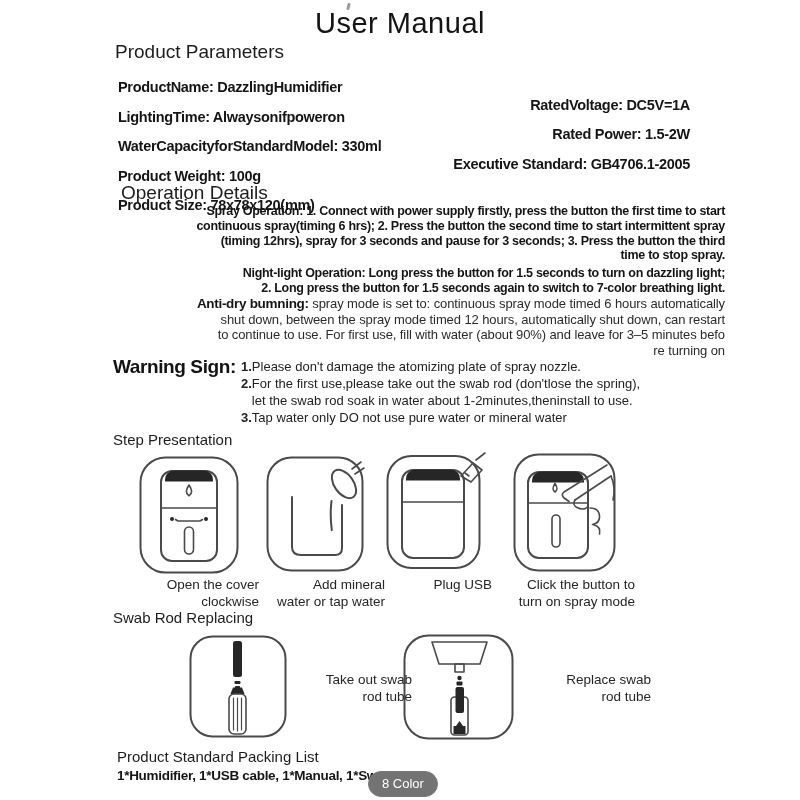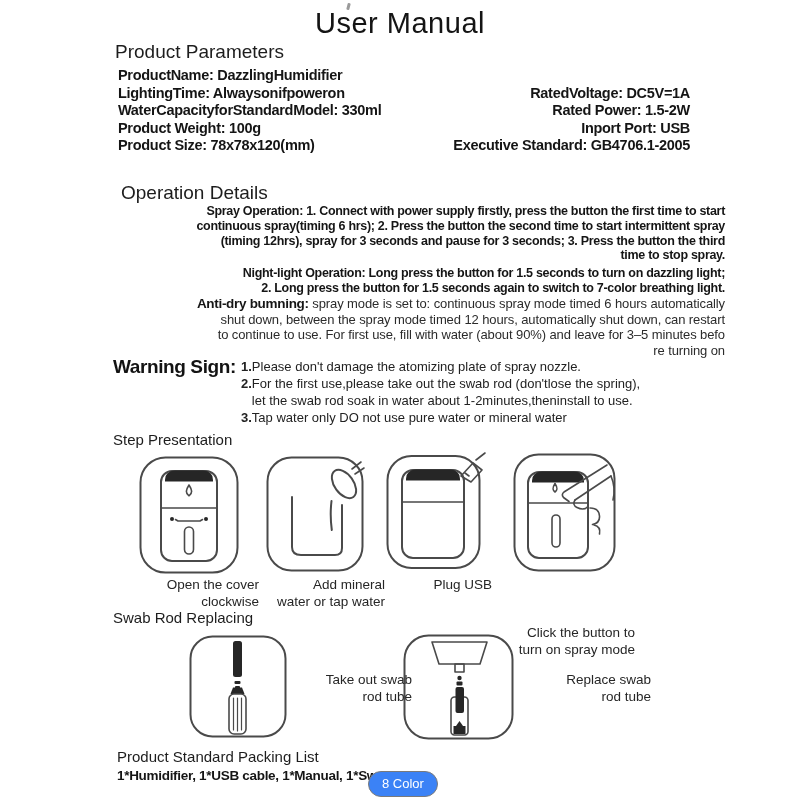--- a/index.html
+++ b/index.html
@@ -14,21 +14,21 @@
 
   .h { position:absolute; color:#1d1d1d; font-weight:400; }
   .hpp { left:115px; top:41px;  font-size:19px; }
   .hop { left:121px; top:182px; font-size:19px; }
   .hsteps { left:113px; top:431px; font-size:15px; }
   .hswab  { left:113px; top:609px; font-size:15px; }
   .hpack  { left:117px; top:748px; font-size:15px; }
 
   .params-left  { position:absolute; left:118px; top:67px; }
   .params-right { position:absolute; left:380px; top:84.5px; width:310px; text-align:right; }
-  .pline { font-weight:700; font-size:14.5px; line-height:17.6px; letter-spacing:-0.3px; color:#151515; }
+  .pline { font-weight:700; font-size:14.5px; line-height:17.6px; letter-spacing:-0.3px; color:#151515;margin-top:12px; }
 
   .para { position:absolute; left:113px; width:612px; white-space:pre-line; color:#151515;text-align:right; }
   .spray { top:204px; font-weight:700; font-size:12.5px; line-height:14.8px; letter-spacing:-0.3px; }
   .night { top:266px; font-weight:700; font-size:12.5px; line-height:15px;  letter-spacing:-0.3px; }
   .antidry { top:296px; font-size:13px; line-height:15.6px; letter-spacing:-0.1px; color:#2b2b2b; }
   .adlabel { font-weight:700; font-size:13.5px; letter-spacing:-0.3px; color:#151515; }
 
   .wlabel { position:absolute; left:113px; top:356px; font-size:19px; font-weight:700; letter-spacing:-0.4px; color:#131313;text-align:center; }
   .witems { position:absolute; left:241px; top:358px; width:472px; }
   .witem  { display:flex; font-size:13px; line-height:17px; color:#222222; }
@@ -41,27 +41,27 @@
   .f2 { left:265px; top:455px; width:100px; height:118px; }
   .f3 { left:385px; top:452px; width:108px; height:120px; }
   .f4 { left:512px; top:452px; width:106px; height:121px; }
   .sf1 { left:188px; top:633px; width:100px; height:107px; }
   .sf2 { left:402px; top:632px; width:113px; height:110px; }
 
   .cap { position:absolute; text-align:right; font-size:13.5px; line-height:16.5px; color:#262626; white-space:pre-line; }
   .c1 { left:119px; top:577px; width:140px; }
   .c2 { left:245px; top:577px; width:140px; }
   .c3 { left:382px; top:577px; width:110px; }
-  .c4 { left:493px; top:577px; width:142px;margin-top:48px; }
+  .c4 { left:493px; top:577px; width:142px; }
   .sc1 { left:290px; top:671px; width:122px; line-height:17px; }
   .sc2 { left:523px; top:671px; width:128px; line-height:17px; }
 
   .packline { position:absolute; left:117px; top:768px; font-weight:700; font-size:13.5px; letter-spacing:-0.3px; color:#151515; }
   .badge { position:absolute; left:368px; top:771px; height:24px; padding:0 13px; border-radius:13px;
-           background:#3b82f6; border:1px solid #7a7a7a; color:#ffffff; font-size:13px; line-height:24px; }
+           background:#737373; border:1px solid #7a7a7a; color:#ffffff; font-size:13px; line-height:24px; }
 
   
   .st   { fill:none; stroke:#4a4a4a; stroke-width:2;   stroke-linecap:round; stroke-linejoin:round; }
   .thin { fill:none; stroke:#4a4a4a; stroke-width:1.6; stroke-linecap:round; stroke-linejoin:round; }
   .dk   { fill:#262626; stroke:none; }
 </style>
 </head>
 <body>
 
 <div class="page">
@@ -73,21 +73,20 @@
   <div class="params-left">
     <div class="pline">ProductName: DazzlingHumidifier</div>
     <div class="pline">LightingTime: Alwaysonifpoweron</div>
     <div class="pline">WaterCapacityforStandardModel: 330ml</div>
     <div class="pline">Product Weight: 100g</div>
     <div class="pline">Product Size: 78x78x120(mm)</div>
   </div>
   <div class="params-right">
     <div class="pline">RatedVoltage: DC5V=1A</div>
     <div class="pline">Rated Power: 1.5-2W</div>
-    <div class="pline">Inport Port: USB</div>
     <div class="pline">Executive Standard: GB4706.1-2005</div>
   </div>
 
   <div class="h hop">Operation Details</div>
   <div class="para spray">Spray Operation: 1. Connect with power supply firstly, press the button the first time to start
 continuous spray(timing 6 hrs);  2. Press the button the second time to start intermittent spray
 (timing 12hrs), spray for 3 seconds and pause for 3 seconds; 3. Press the button the third
 time to stop spray.</div>
   <div class="para night">Night-light Operation: Long press the button for 1.5 seconds to turn on dazzling light;
 2. Long press the button for 1.5 seconds again to switch to 7-color breathing light.</div>

